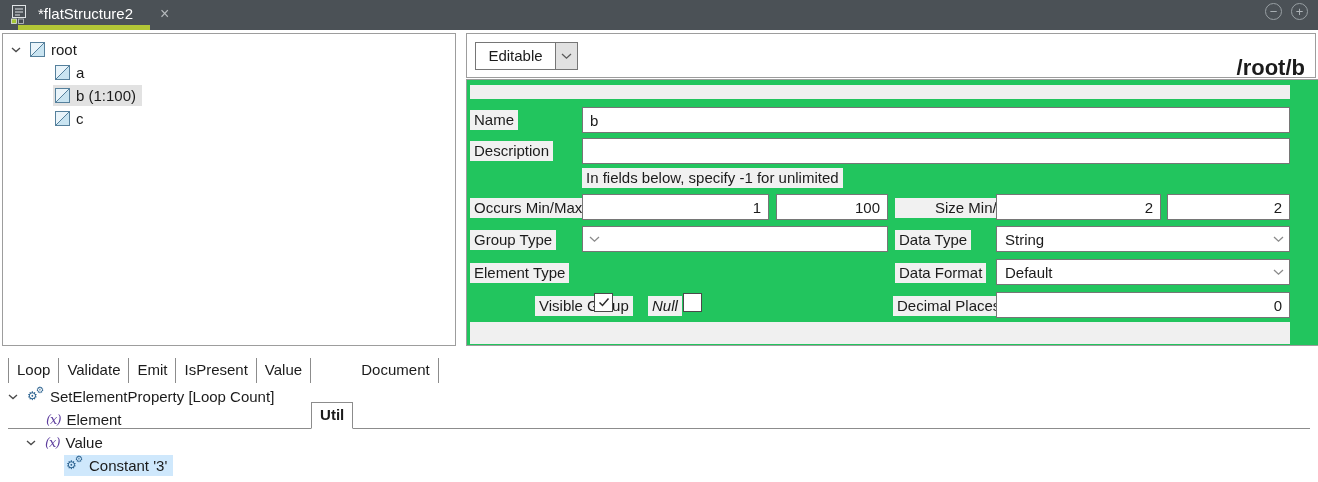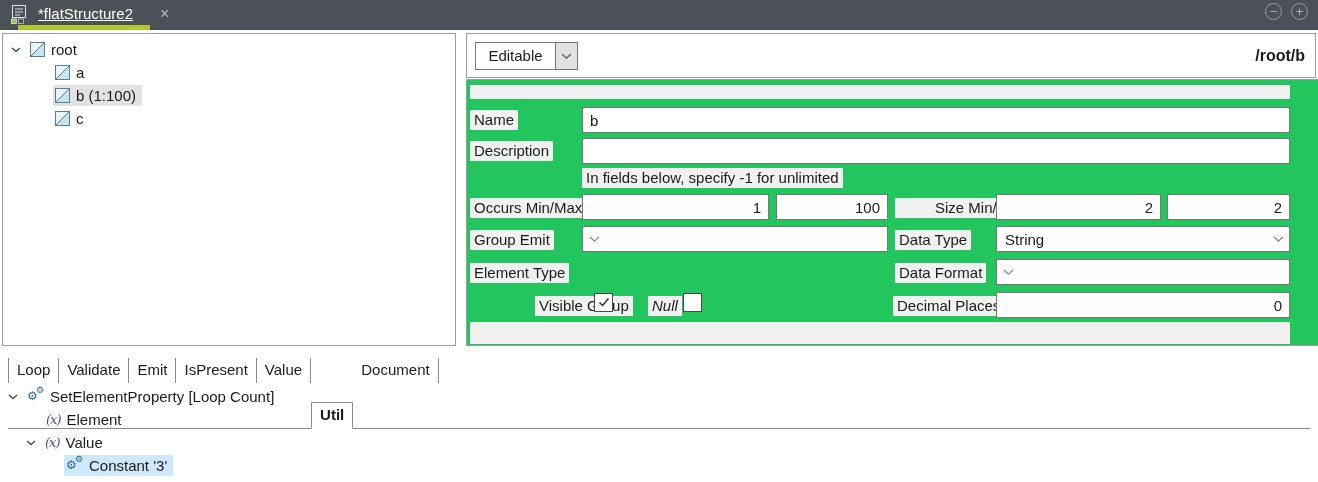--- a/index.html
+++ b/index.html
@@ -5,40 +5,40 @@
   * { box-sizing: border-box; }
   html,body { margin:0; padding:0; }
   body {
     width:1318px; height:482px; position:relative; overflow:hidden;
     background:#ffffff; color:#1b1b1b;
     font-family:"Liberation Sans", sans-serif; font-size:15px;
   }
   
   .tabbar { position:absolute; left:0; top:0; width:1318px; height:30px; background:#4b5156; }
   .app-icon { position:absolute; left:9px; top:4px; width:20px; height:21px; }
-  .tab-title { position:absolute; left:38px; top:0; height:28px; line-height:28px; color:#ffffff; cursor:default;text-decoration:underline; }
+  .tab-title { position:absolute; left:38px; top:0; height:28px; line-height:28px; color:#ffffff; cursor:default; }
   .tab-underline { position:absolute; left:18px; top:25px; width:132px; height:5px; background:#b2c636; }
   .tab-close { position:absolute; left:156px; top:0; height:28px; line-height:27px; color:#b6babd; font-size:16px; padding:0 4px; }
   .win-icons { position:absolute; right:10px; top:3px; display:flex; gap:9px; }
   .circle-btn { width:17px; height:17px; border:1.5px solid #99a0a4; border-radius:50%; color:#aeb4b8;
     display:flex; align-items:center; justify-content:center; font-size:13px; line-height:1; }
   
   .left-panel { position:absolute; left:2px; top:33px; width:454px; height:313px; border:1px solid #9d9d9d; background:#fff; padding-top:4px; }
   .tree-row { height:23px; display:flex; align-items:center; white-space:nowrap; }
   .chev { flex:0 0 auto; margin-right:7px; }
   .el-icon { flex:0 0 auto; margin-right:6px; display:block; }
   .sel-wrap { display:flex; align-items:center; padding:2px 6px 2px 2px; }
   .sel-gray { background:#e2e2e2; }
   .sel-blue { background:#cfe8fc; }
   
   .right-header { position:absolute; left:466px; top:33px; width:850px; height:45px; border:1px solid #9d9d9d; background:#fff; }
   .combo { position:absolute; left:8px; top:8px; height:28px; display:flex;text-align:center; }
   .combo-field { width:80px; border:1px solid #767676; border-right:none; background:#fff; padding:0 9px; line-height:26px; }
   .combo-btn { width:23px; border:1px solid #767676; background:#e1e1e1; display:flex; align-items:center; justify-content:center; }
-  .path { position:absolute; right:10px; top:0; line-height:43px; font-weight:bold; font-size:16px; }
+  .path { position:absolute; right:10px; top:12px; line-height:43px; font-weight:bold; font-size:22px; }
   
   .form-box { position:absolute; left:466px; top:79px; width:962px; height:267px; border:1px solid #9d9d9d; background:#22c55e; }
   .strip { position:absolute; background:#f0f0f0; }
   .chip { position:absolute; background:#f1f1f1; padding:1px 4px; white-space:nowrap; line-height:18px; }
   .tinput { position:absolute; height:26px; border:1px solid #767676; background:#fff; font:inherit; color:#1b1b1b; padding:0 7px; }
   .tinput.num { text-align:right; }
   .fselect { position:absolute; height:26px; border:1px solid #767676; background:#fff; display:flex; align-items:center; }
   .fselect .txt { flex:1 1 auto; padding:0 8px; white-space:nowrap; }
   .fselect .dd { flex:0 0 22px; align-self:stretch; display:flex; align-items:center; justify-content:center; }
   .checkbox { position:absolute; width:19px; height:19px; border:1px solid #4a4a4a; background:#fff; display:flex; align-items:center; justify-content:center; }
@@ -151,41 +151,42 @@
 
   <span class="chip" style="left:115px; top:88px;">In fields below, specify -1 for unlimited</span>
 
   <span class="chip" style="left:3px; top:118px;">Occurs Min/Max</span>
   <input class="tinput num" style="left: 115px; top: 114px; width: 187px;" value="1">
   <input class="tinput num" style="left: 309px; top: 114px; width: 112px;" value="100">
   <span class="chip" style="left:428px; top:118px;padding-left:40px;">Size Min/Max</span>
   <input class="tinput num" style="left: 529px; top: 114px; width: 165px;" value="2">
   <input class="tinput num" style="left: 700px; top: 114px; width: 123px;" value="2">
 
-  <span class="chip" style="left:3px; top:150px;">Group Emit</span>
+  <span class="chip" style="left:3px; top:150px;">Group Type</span>
   <div class="fselect" style="left:115px; top:146px; width:306px;">
     <span class="dd">
         <svg width="11" height="7" viewBox="0 0 11 7">
           <polyline points="1,1 5.5,5.2 10,1" fill="none" stroke="#8a8a8a" stroke-width="1.3"></polyline>
         </svg>
       </span>
   </div>
   <span class="chip" style="left:428px; top:150px;">Data Type</span>
   <div class="fselect" style="left:529px; top:146px; width:294px;">
     <span class="txt">String</span>
     <span class="dd">
         <svg width="11" height="7" viewBox="0 0 11 7">
           <polyline points="1,1 5.5,5.2 10,1" fill="none" stroke="#8a8a8a" stroke-width="1.3"></polyline>
         </svg>
       </span>
   </div>
 
   <span class="chip" style="left:3px; top:183px;">Element Type</span>
   <span class="chip" style="left:428px; top:183px;">Data Format</span>
   <div class="fselect" style="left:529px; top:179px; width:294px;">
+    <span class="txt">Default</span>
     <span class="dd">
         <svg width="11" height="7" viewBox="0 0 11 7">
           <polyline points="1,1 5.5,5.2 10,1" fill="none" stroke="#8a8a8a" stroke-width="1.3"></polyline>
         </svg>
       </span>
   </div>
 
   <span class="chip" style="left:68px; top:216px;">Visible Group</span>
   <span class="checkbox" style="left:127px; top:213px;">
     <svg width="12" height="11" viewBox="0 0 12 11">

